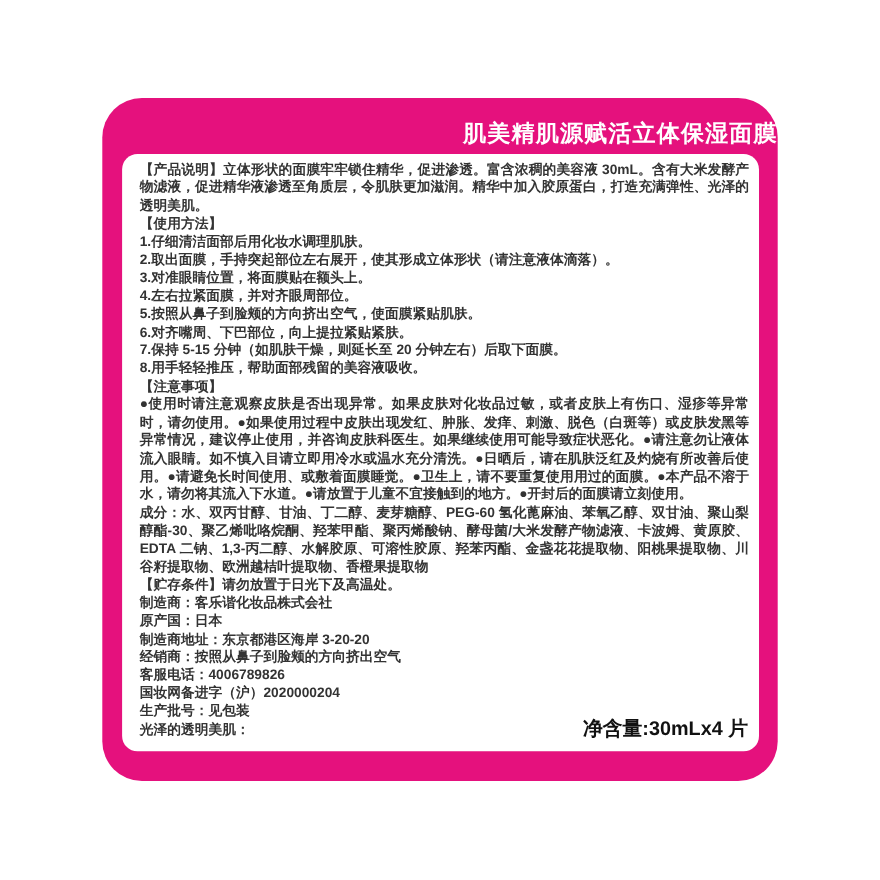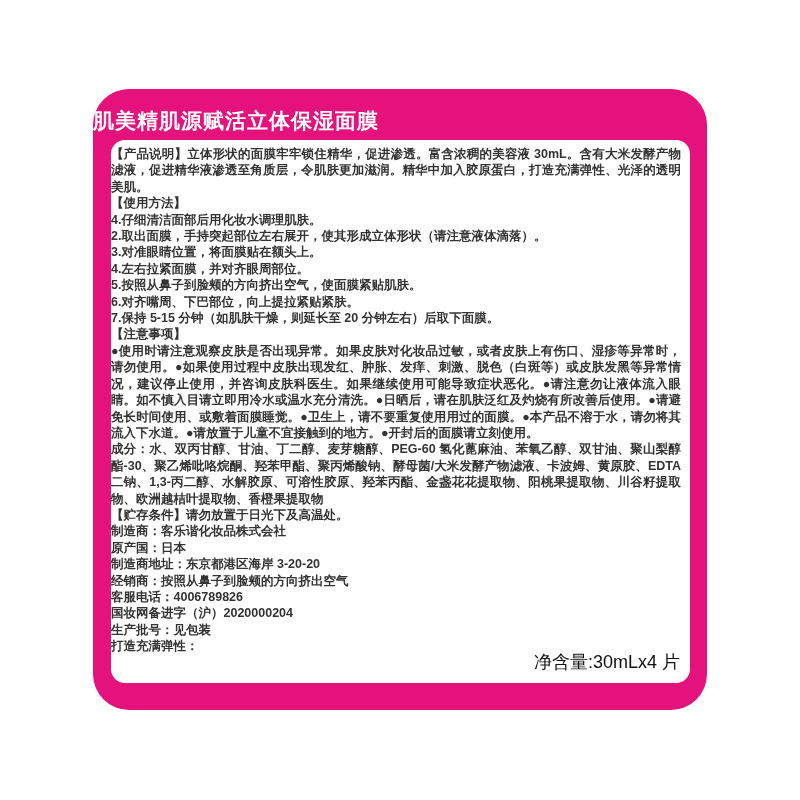--- a/index.html
+++ b/index.html
@@ -23,51 +23,51 @@
     width: 614px;
     height: 621px;
     background: #E5117D;
     border-radius: 36px;
   }
   .title {
     position: absolute;
     top: 18px;
     left: 0;
     width: 100%;
-    text-align: left;
+    text-align: right;
     color: #ffffff;
     font-size: 21px;
     font-weight: bold;
     letter-spacing: 1px;
   }
   .panel {
     position: absolute;
     left: 18px;
     right: 17px;
     top: 51px;
     bottom: 27px;
     background: #ffffff;
     border-radius: 14px;
-    padding: 6px 9px 5px 0;
+    padding: 6px 9px 5px 16px;
     box-sizing: border-box;
     color: #333333;
     font-size: 12.5px;
     line-height: 16.4px;
     font-weight: 600;
     text-align: justify;
     overflow: hidden;
   }
   .panel p { margin: 0; }
   .hd { font-weight: bold; }
   .net {
     position: absolute;
     right: 10px;
     bottom: 12px;
     font-size: 18px;
-    font-weight: normal;
+    font-weight: bold;
     color: #111111;
     line-height: 1;
   }
 </style>
 </head>
 <body>
 
 <div class="page">
   <div class="box">
 
@@ -75,27 +75,28 @@
 
     <div class="panel">
 
       <p class="para">
         <span class="hd">【产品说明】</span><span>立体形状的面膜牢牢锁住精华，促进渗透。富含浓稠的美容液 30mL。含有大米发酵产物滤液，促进精华液渗透至角质层，令肌肤更加滋润。精华中加入胶原蛋白，打造充满弹性、光泽的透明美肌。</span>
       </p>
 
       <div class="hd">【使用方法】</div>
 
       <div>
-          <div>4.仔细清洁面部后用化妆水调理肌肤。</div>
+          <div>1.仔细清洁面部后用化妆水调理肌肤。</div>
           <div>2.取出面膜，手持突起部位左右展开，使其形成立体形状（请注意液体滴落）。</div>
           <div>3.对准眼睛位置，将面膜贴在额头上。</div>
           <div>4.左右拉紧面膜，并对齐眼周部位。</div>
           <div>5.按照从鼻子到脸颊的方向挤出空气，使面膜紧贴肌肤。</div>
           <div>6.对齐嘴周、下巴部位，向上提拉紧贴紧肤。</div>
           <div>7.保持 5-15 分钟（如肌肤干燥，则延长至 20 分钟左右）后取下面膜。</div>
+          <div>8.用手轻轻推压，帮助面部残留的美容液吸收。</div>
         </div>
 
       <div class="hd">【注意事项】</div>
 
       <p class="para"><span>●使用时请注意观察皮肤是否出现异常。如果皮肤对化妆品过敏，或者皮肤上有伤口、湿疹等异常时，请勿使用。</span><span>●如果使用过程中皮肤出现发红、肿胀、发痒、刺激、脱色（白斑等）或皮肤发黑等异常情况，建议停止使用，并咨询皮肤科医生。如果继续使用可能导致症状恶化。</span><span>●请注意勿让液体流入眼睛。如不慎入目请立即用冷水或温水充分清洗。</span><span>●日晒后，请在肌肤泛红及灼烧有所改善后使用。</span><span>●请避免长时间使用、或敷着面膜睡觉。</span><span>●卫生上，请不要重复使用用过的面膜。</span><span>●本产品不溶于水，请勿将其流入下水道。</span><span>●请放置于儿童不宜接触到的地方。</span><span>●开封后的面膜请立刻使用。</span></p>
 
       <p class="para">
         <span>成分：</span><span>水、双丙甘醇、甘油、丁二醇、麦芽糖醇、PEG-60 氢化蓖麻油、苯氧乙醇、双甘油、聚山梨醇酯-30、聚乙烯吡咯烷酮、羟苯甲酯、聚丙烯酸钠、酵母菌/大米发酵产物滤液、卡波姆、黄原胶、EDTA 二钠、1,3-丙二醇、水解胶原、可溶性胶原、羟苯丙酯、金盏花花提取物、阳桃果提取物、川谷籽提取物、欧洲越桔叶提取物、香橙果提取物</span>
       </p>
 
@@ -104,20 +105,20 @@
       </p>
 
       <div>
           <div>制造商：客乐谐化妆品株式会社</div>
           <div>原产国：日本</div>
           <div>制造商地址：东京都港区海岸 3-20-20</div>
           <div>经销商：按照从鼻子到脸颊的方向挤出空气</div>
           <div>客服电话：4006789826</div>
           <div>国妆网备进字（沪）2020000204</div>
           <div>生产批号：见包装</div>
-          <div>打造充满弹性：</div>
+          <div>光泽的透明美肌：</div>
         </div>
 
       <div class="net">净含量:30mLx4 片</div>
 
     </div>
   </div>
 </div>
 
 </body></html>

